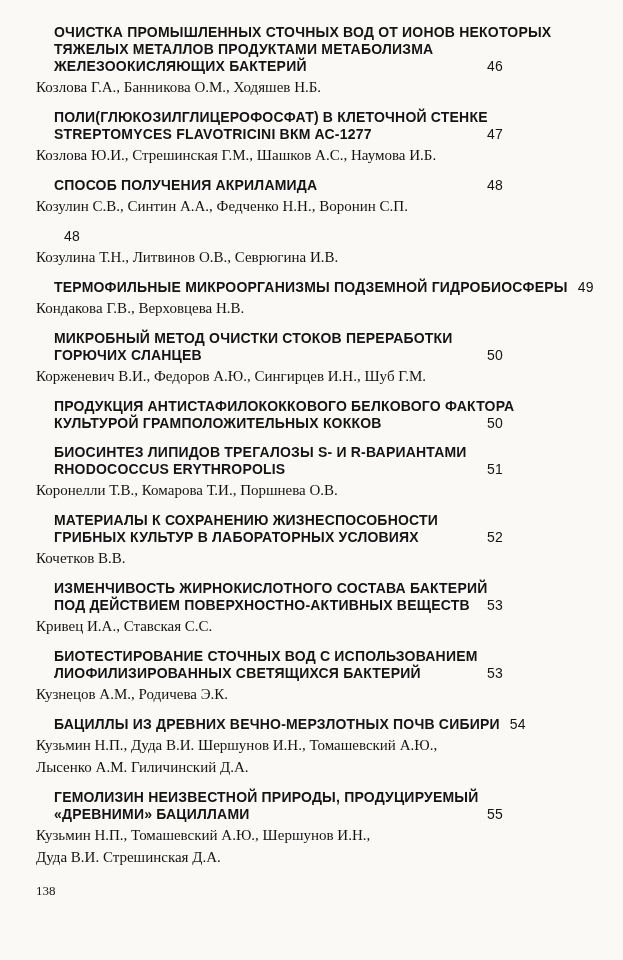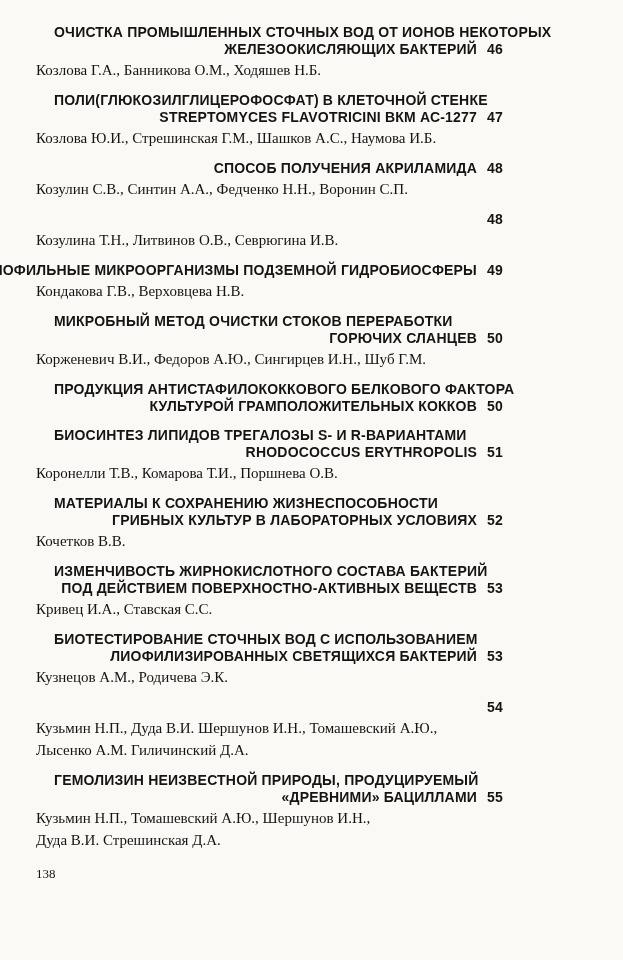--- a/index.html
+++ b/index.html
@@ -26,26 +26,26 @@
     font-family: "Liberation Sans", sans-serif;
     font-weight: bold;
     font-size: 14px;
     line-height: 17px;
     letter-spacing: 0.2px;
     padding-left: 18px;
     white-space: nowrap;
   }
   .tline.last {
     display: flex;
-    justify-content: flex-end;
+    justify-content: space-between;
     align-items: baseline;
   }
   .pageno {
     font-family: "Liberation Sans", sans-serif;
-    font-weight: bold;
+    font-weight: normal;
     font-size: 14px;
     padding-left: 10px;
   }
   .aline {
     font-family: "Liberation Serif", serif;
     font-size: 15px;
     line-height: 19px;
     margin-top: 3px;
     white-space: nowrap;
   }
@@ -55,20 +55,21 @@
     margin-top: 16px;
   }
 </style>
 </head>
 <body>
 
 <div class="sheet">
 
   <section class="entry">
     <div class="tline">ОЧИСТКА ПРОМЫШЛЕННЫХ СТОЧНЫХ ВОД ОТ ИОНОВ НЕКОТОРЫХ</div>
+    <div class="tline">ТЯЖЕЛЫХ МЕТАЛЛОВ ПРОДУКТАМИ МЕТАБОЛИЗМА</div>
     <div class="tline last">
       <span>ЖЕЛЕЗООКИСЛЯЮЩИХ БАКТЕРИЙ</span>
       <span class="pageno">46</span>
     </div>
     <div class="aline">Козлова Г.А., Банникова О.М., Ходяшев Н.Б.</div>
   </section>
 
   <section class="entry">
     <div class="tline">ПОЛИ(ГЛЮКОЗИЛГЛИЦЕРОФОСФАТ) В КЛЕТОЧНОЙ СТЕНКЕ</div>
     <div class="tline last">
@@ -149,20 +150,21 @@
     <div class="tline">БИОТЕСТИРОВАНИЕ СТОЧНЫХ ВОД С ИСПОЛЬЗОВАНИЕМ</div>
     <div class="tline last">
       <span>ЛИОФИЛИЗИРОВАННЫХ СВЕТЯЩИХСЯ БАКТЕРИЙ</span>
       <span class="pageno">53</span>
     </div>
     <div class="aline">Кузнецов А.М., Родичева Э.К.</div>
   </section>
 
   <section class="entry">
     <div class="tline last">
+      <span>БАЦИЛЛЫ ИЗ ДРЕВНИХ ВЕЧНО-МЕРЗЛОТНЫХ ПОЧВ СИБИРИ</span>
       <span class="pageno">54</span>
     </div>
     <div class="aline">Кузьмин Н.П., Дуда В.И.  Шершунов И.Н., Томашевский А.Ю.,</div>
     <div class="aline">Лысенко А.М.  Гиличинский Д.А.</div>
   </section>
 
   <section class="entry">
     <div class="tline">ГЕМОЛИЗИН НЕИЗВЕСТНОЙ ПРИРОДЫ, ПРОДУЦИРУЕМЫЙ</div>
     <div class="tline last">
       <span>«ДРЕВНИМИ» БАЦИЛЛАМИ</span>

